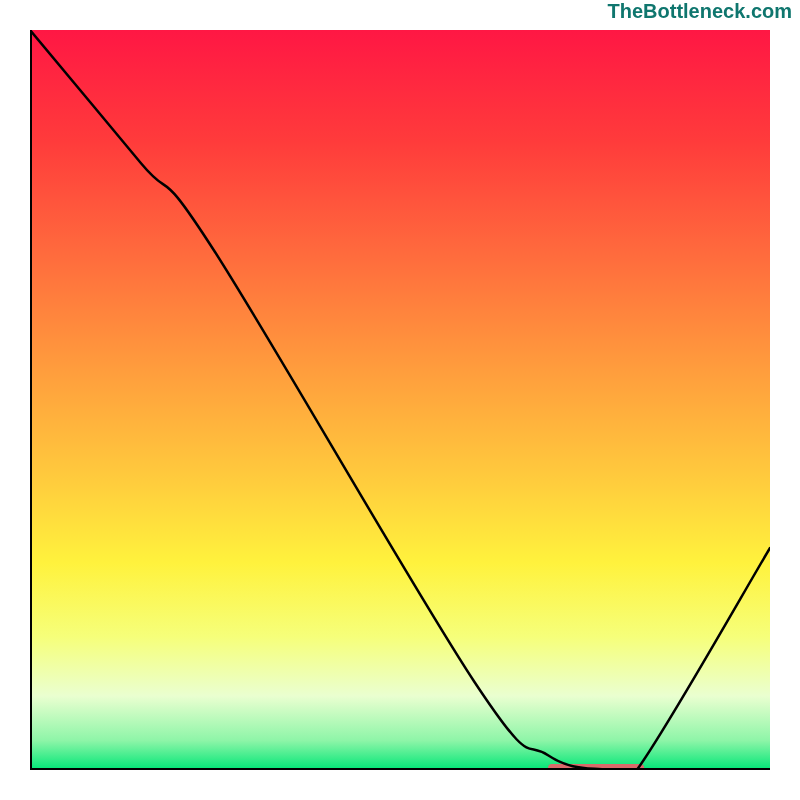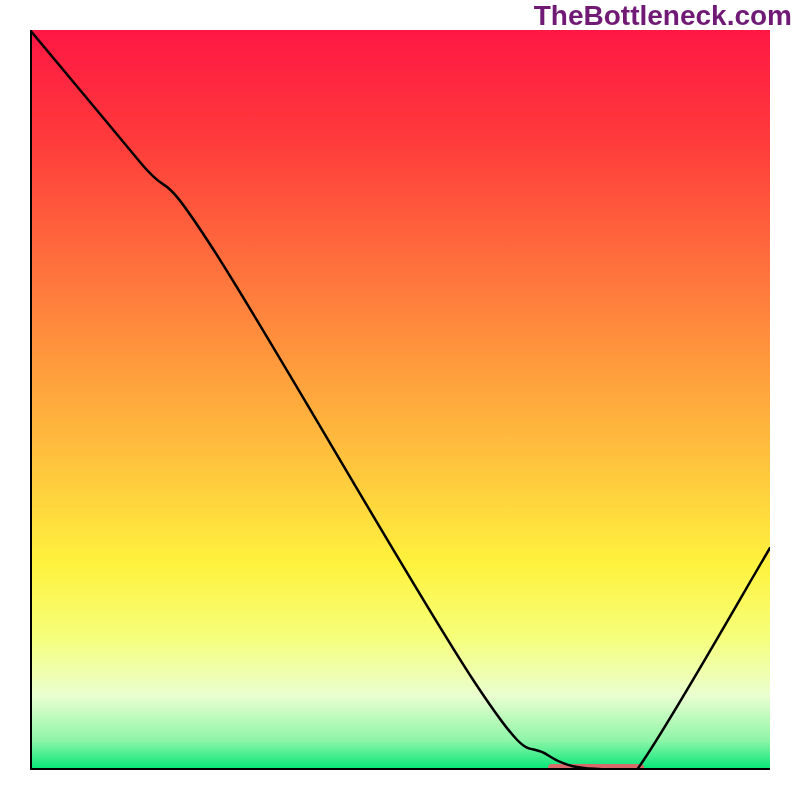--- a/index.html
+++ b/index.html
@@ -12,23 +12,23 @@
   }
   .container {
     position: relative;
     width: 800px;
     height: 800px;
   }
   .watermark {
     position: absolute;
     top: 0;
     right: 8px;
-    font-size: 28px;
+    font-size: 20px;
     font-weight: bold;
-    color: #701a75;
+    color: #0f766e;
     z-index: 10;
   }
   .plot-area {
     position: absolute;
     top: 30px;
     left: 30px;
     width: 740px;
     height: 740px;
   }
   svg { display: block; }

